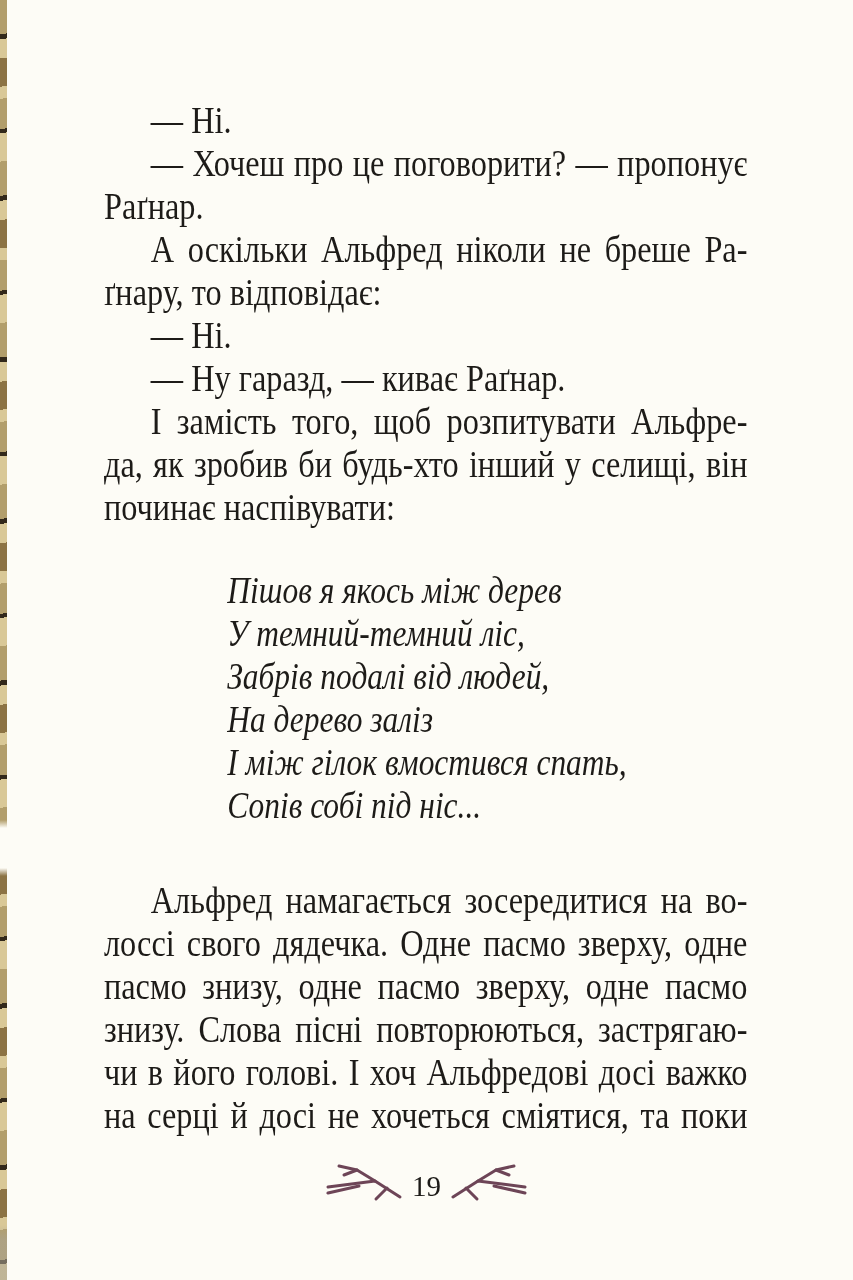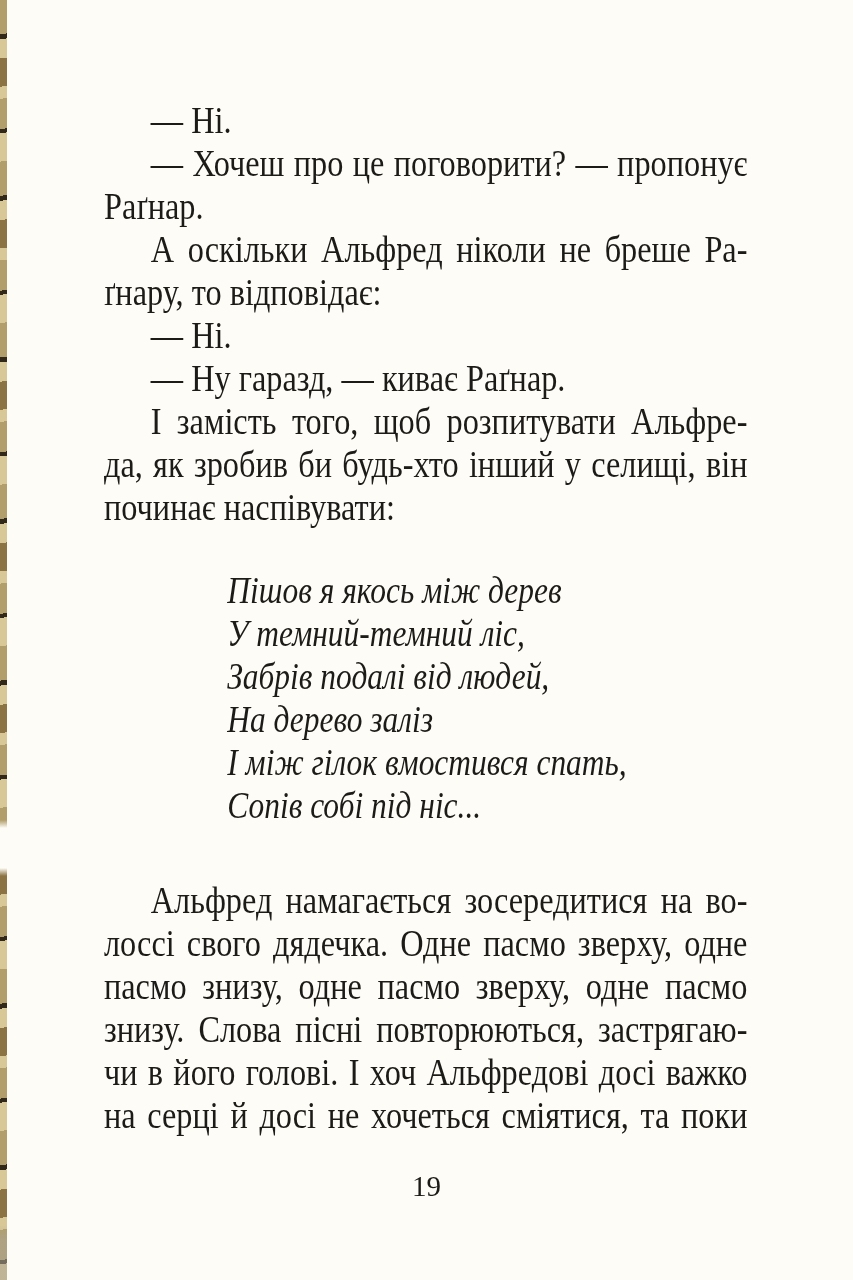--- a/index.html
+++ b/index.html
@@ -67,21 +67,20 @@
   .footer {
     position: absolute;
     left: 0;
     top: 1156px;
     width: 853px;
     height: 52px;
     display: flex;
     align-items: center;
     justify-content: center;
     gap: 9px;
-    flex-direction: column;
   }
   .twig { display: block; }
   .twig path {
     fill: none;
     stroke: var(--ornament, #6d4557);
     stroke-width: 3;
     stroke-linecap: round;
     stroke-linejoin: round;
   }
   .page-number {

